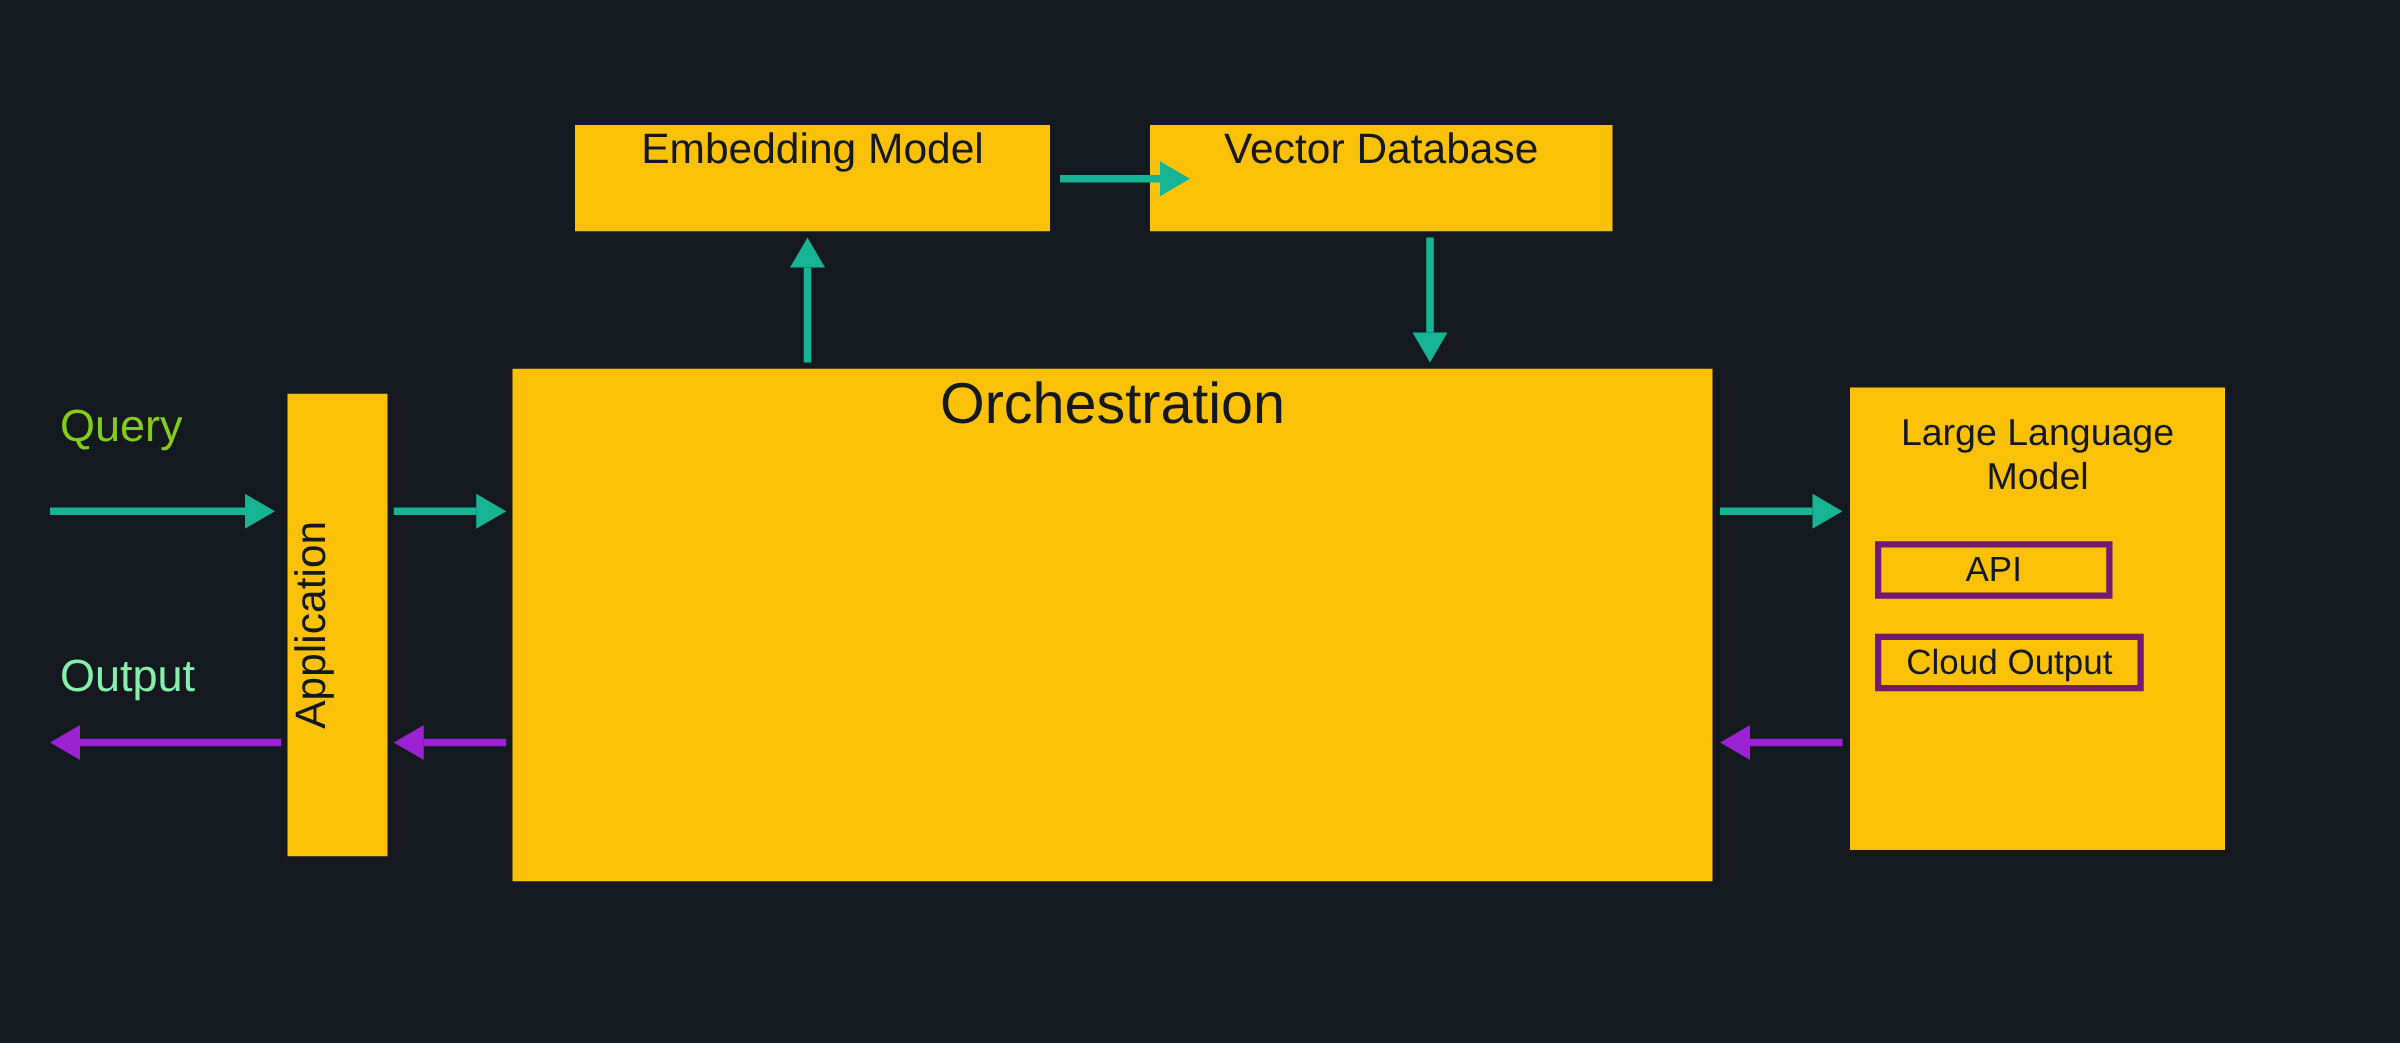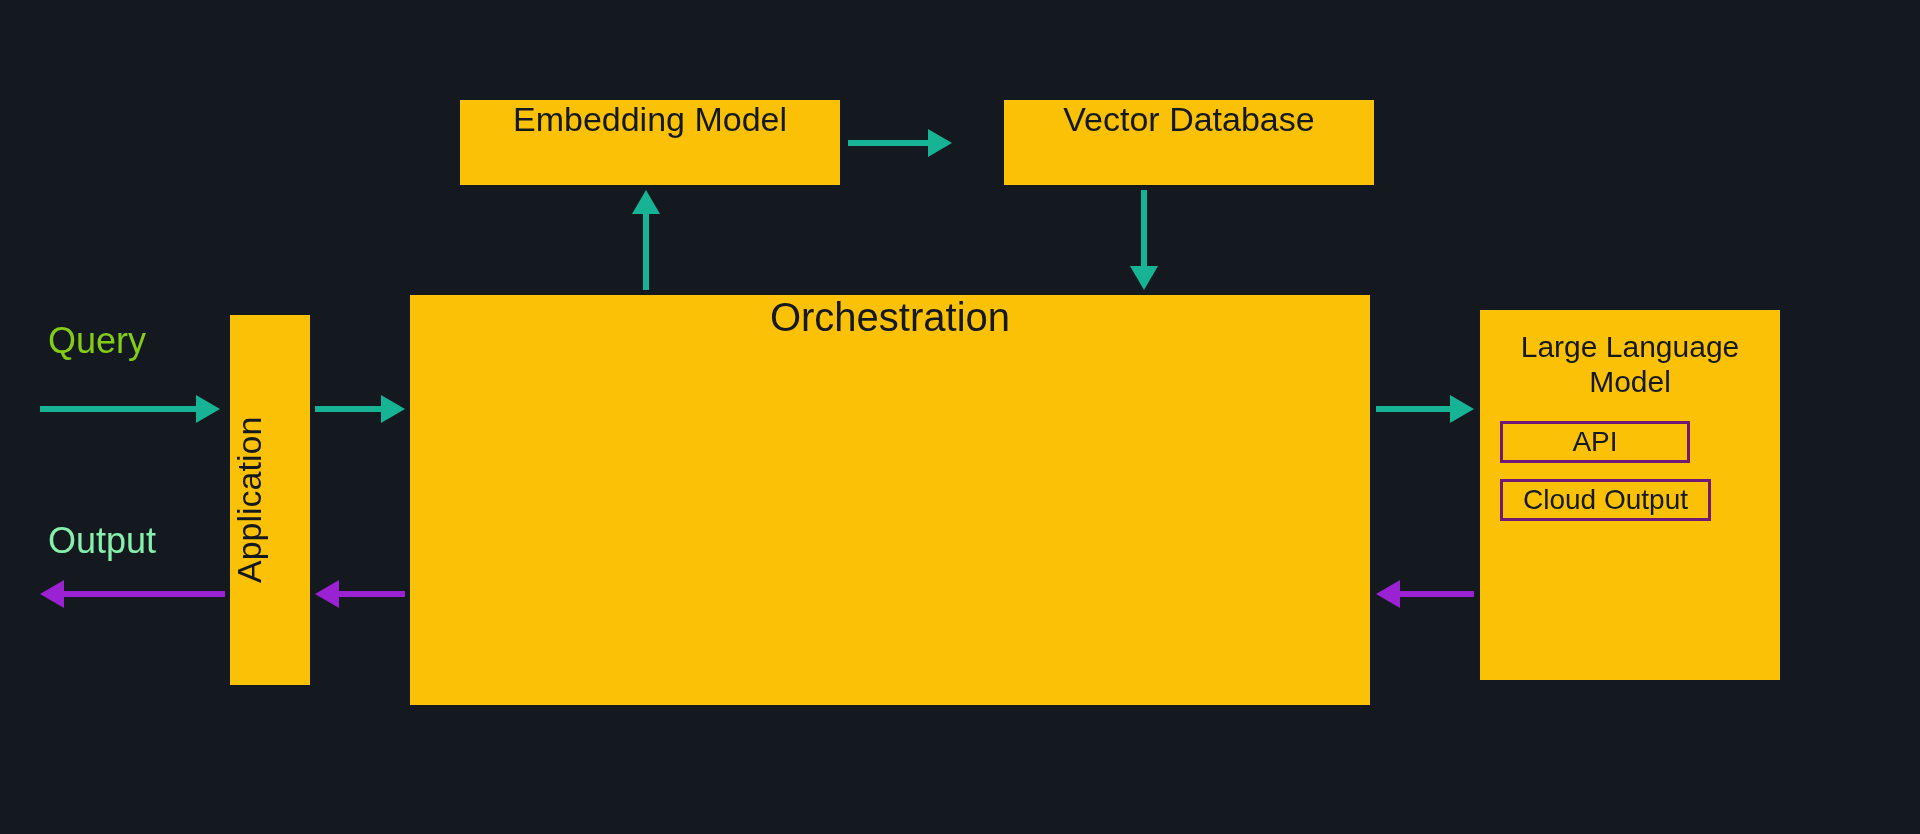--- a/index.html
+++ b/index.html
@@ -36,25 +36,26 @@
     justify-content: flex-start;
     padding: 20px 20px;
     gap: 16px;
   }
   .llm-title {
     font-size: 30px;
     line-height: 1.15;
     margin-bottom: 6px;
   }
   .llm-opt {
-    border: 3px solid #701a75;
+    border: 5px solid #701a75;
     padding: 2px 20px;
     font-size: 28px;
     min-width: 190px;
     box-sizing: border-box;
+    margin-top: 12px;
   }
   .label {
     position: absolute;
     font-size: 36px;
     font-weight: 400;
   }
   .label.green { color: #84cc16; }
   .label.purple { color: #86efac; }
 
   
@@ -103,29 +104,29 @@
 
 <div class="canvas">
 
   <div class="label green" style="left:48px; top:320px;">Query</div>
   <div class="label purple" style="left:48px; top:520px;">Output</div>
 
   <div class="box vtext" style="left:230px; top:315px; width:80px; height:370px;">
     <span>Application</span>
   </div>
 
-  <div class="box" style="left:410px; top:295px; width:960px; height:410px; font-size:40px;">
+  <div class="box" style="left:410px; top:295px; width:960px; height:410px; font-size:46px;">
     <span>Orchestration</span>
   </div>
 
   <div class="box" style="left:460px; top:100px; width:380px; height:85px;">
     <span>Embedding Model</span>
   </div>
 
-  <div class="box" style="left:1004px; top:100px; width:370px; height:85px;">
+  <div class="box" style="left:920px; top:100px; width:370px; height:85px;">
     <span>Vector Database</span>
   </div>
 
   <div class="box llm-box" style="left:1480px; top:310px; width:300px; height:370px;">
     <div class="llm-title">Large Language Model</div>
     <div class="llm-opt">API</div>
     <div class="llm-opt">Cloud Output</div>
   </div>
 
   <div class="arrow h-right green" style="left:40px; top:395px; width:180px; height:28px;">

